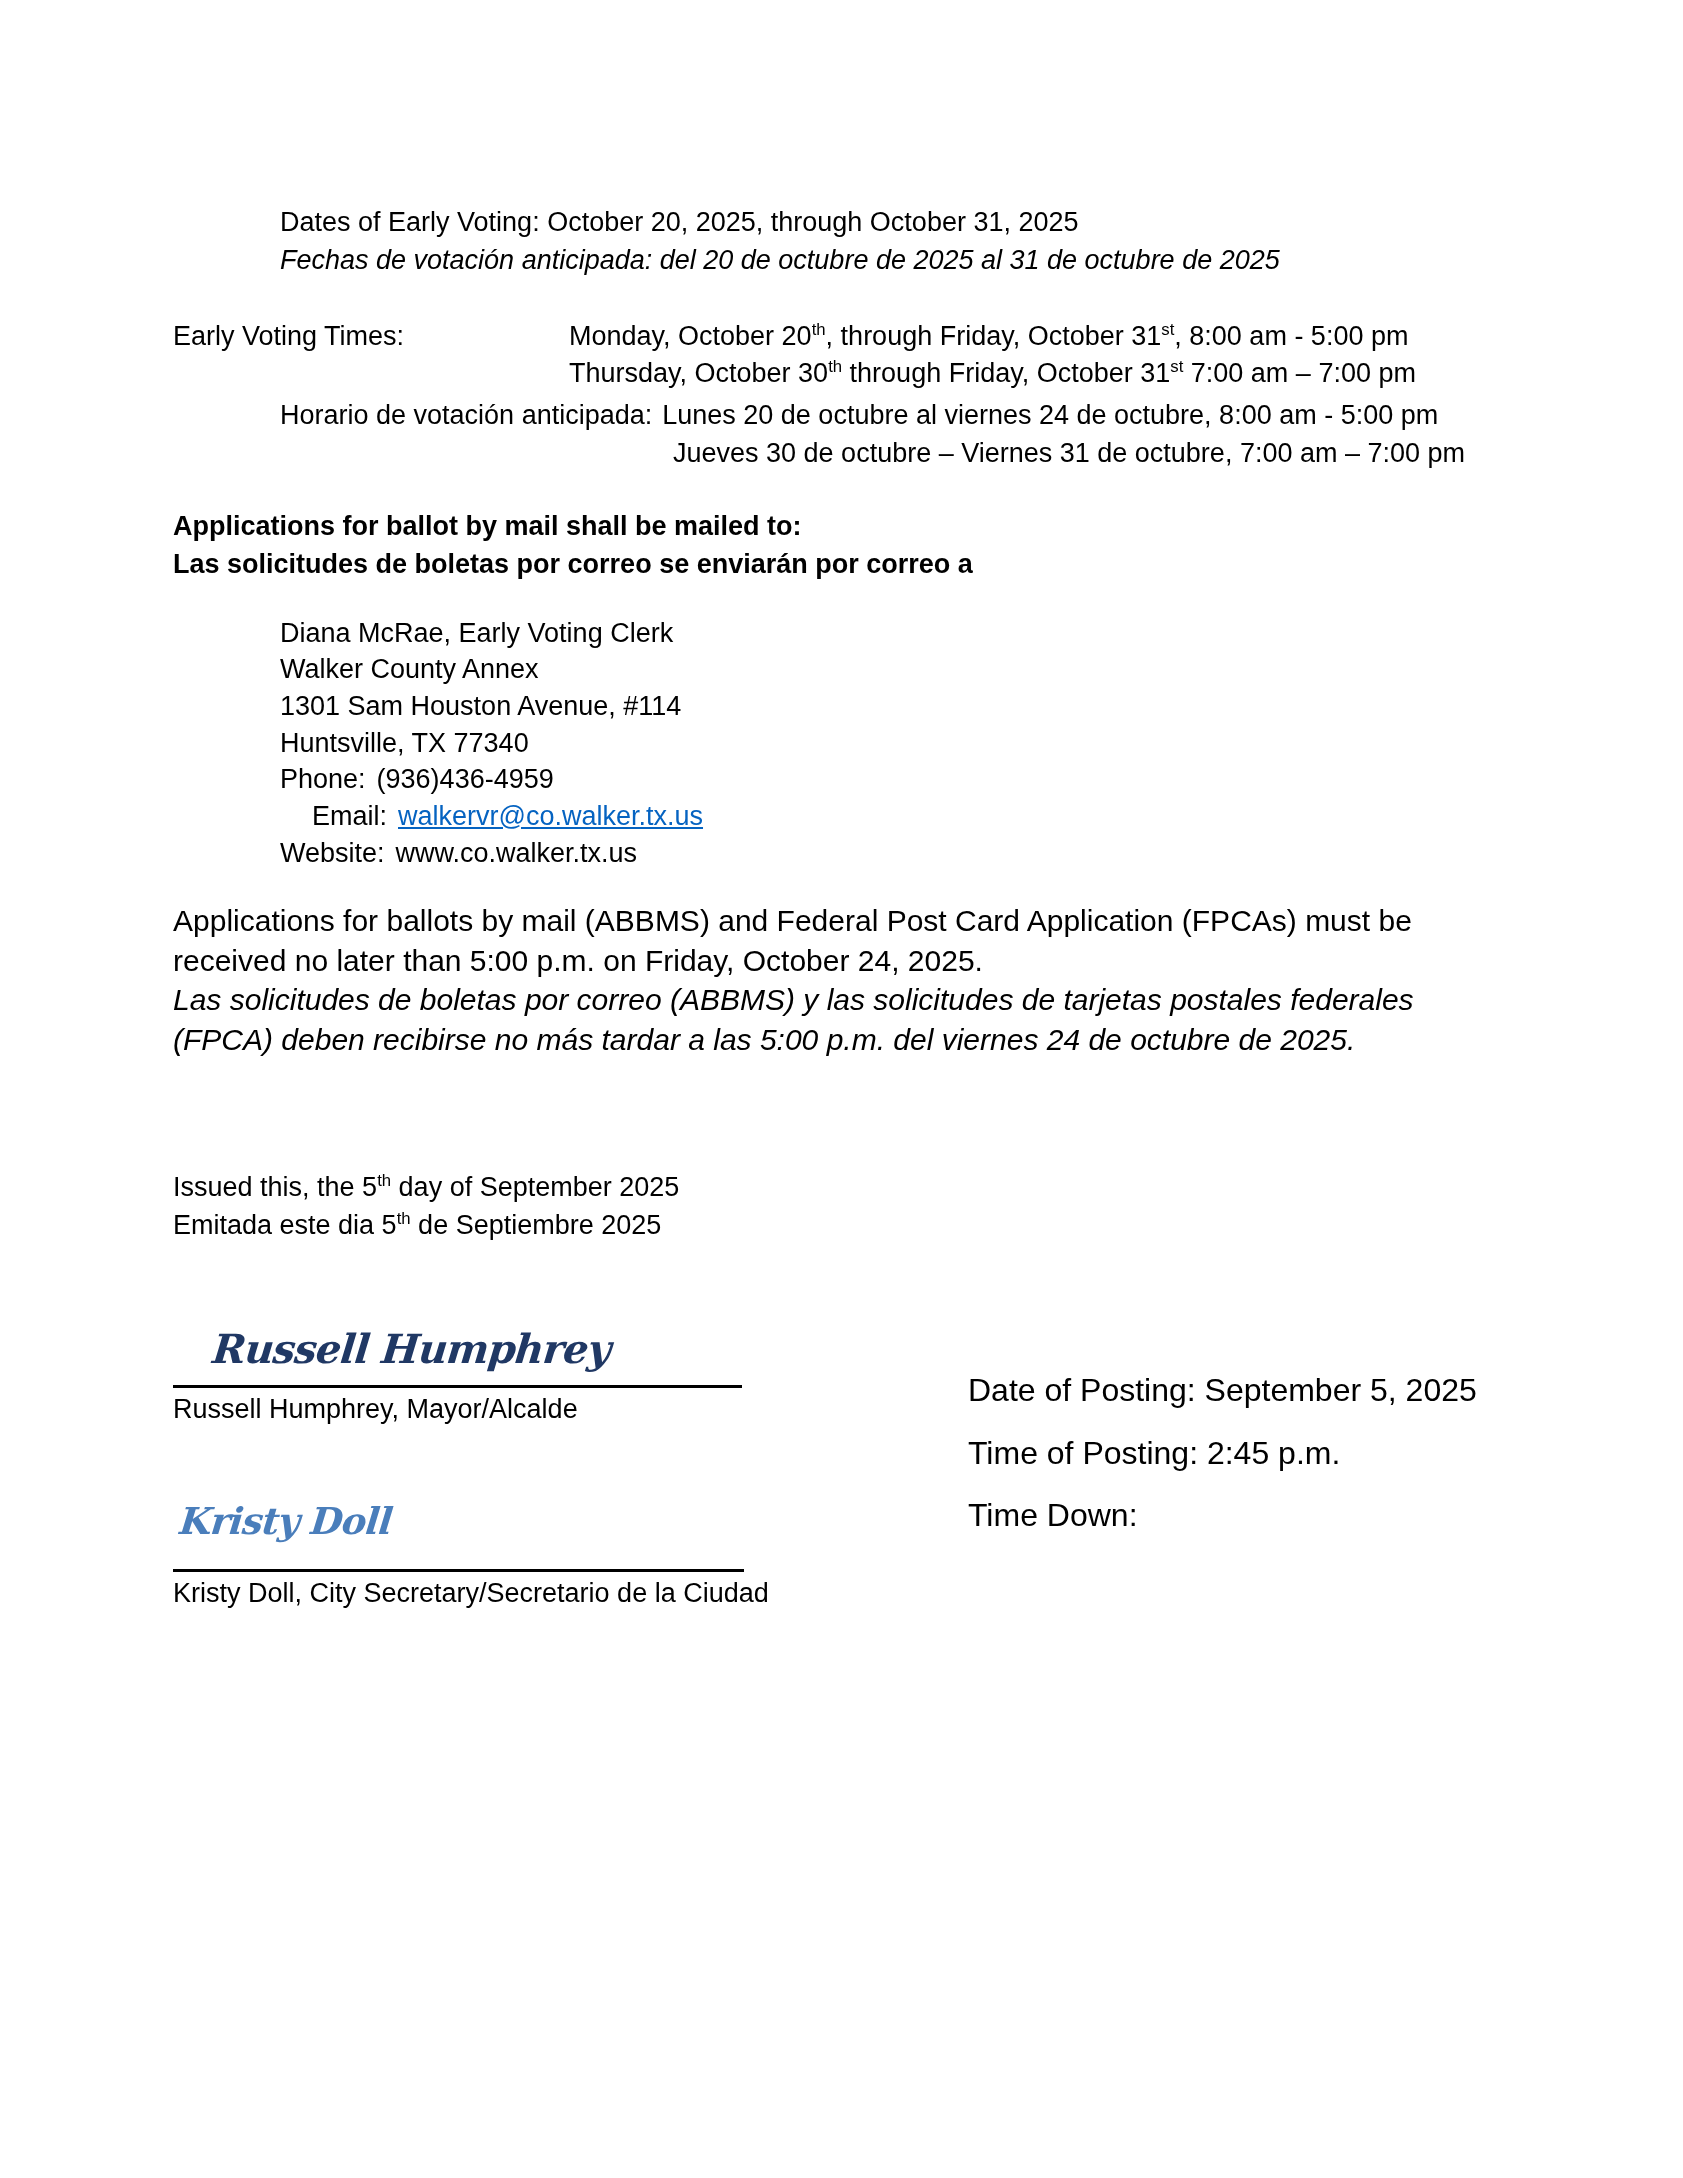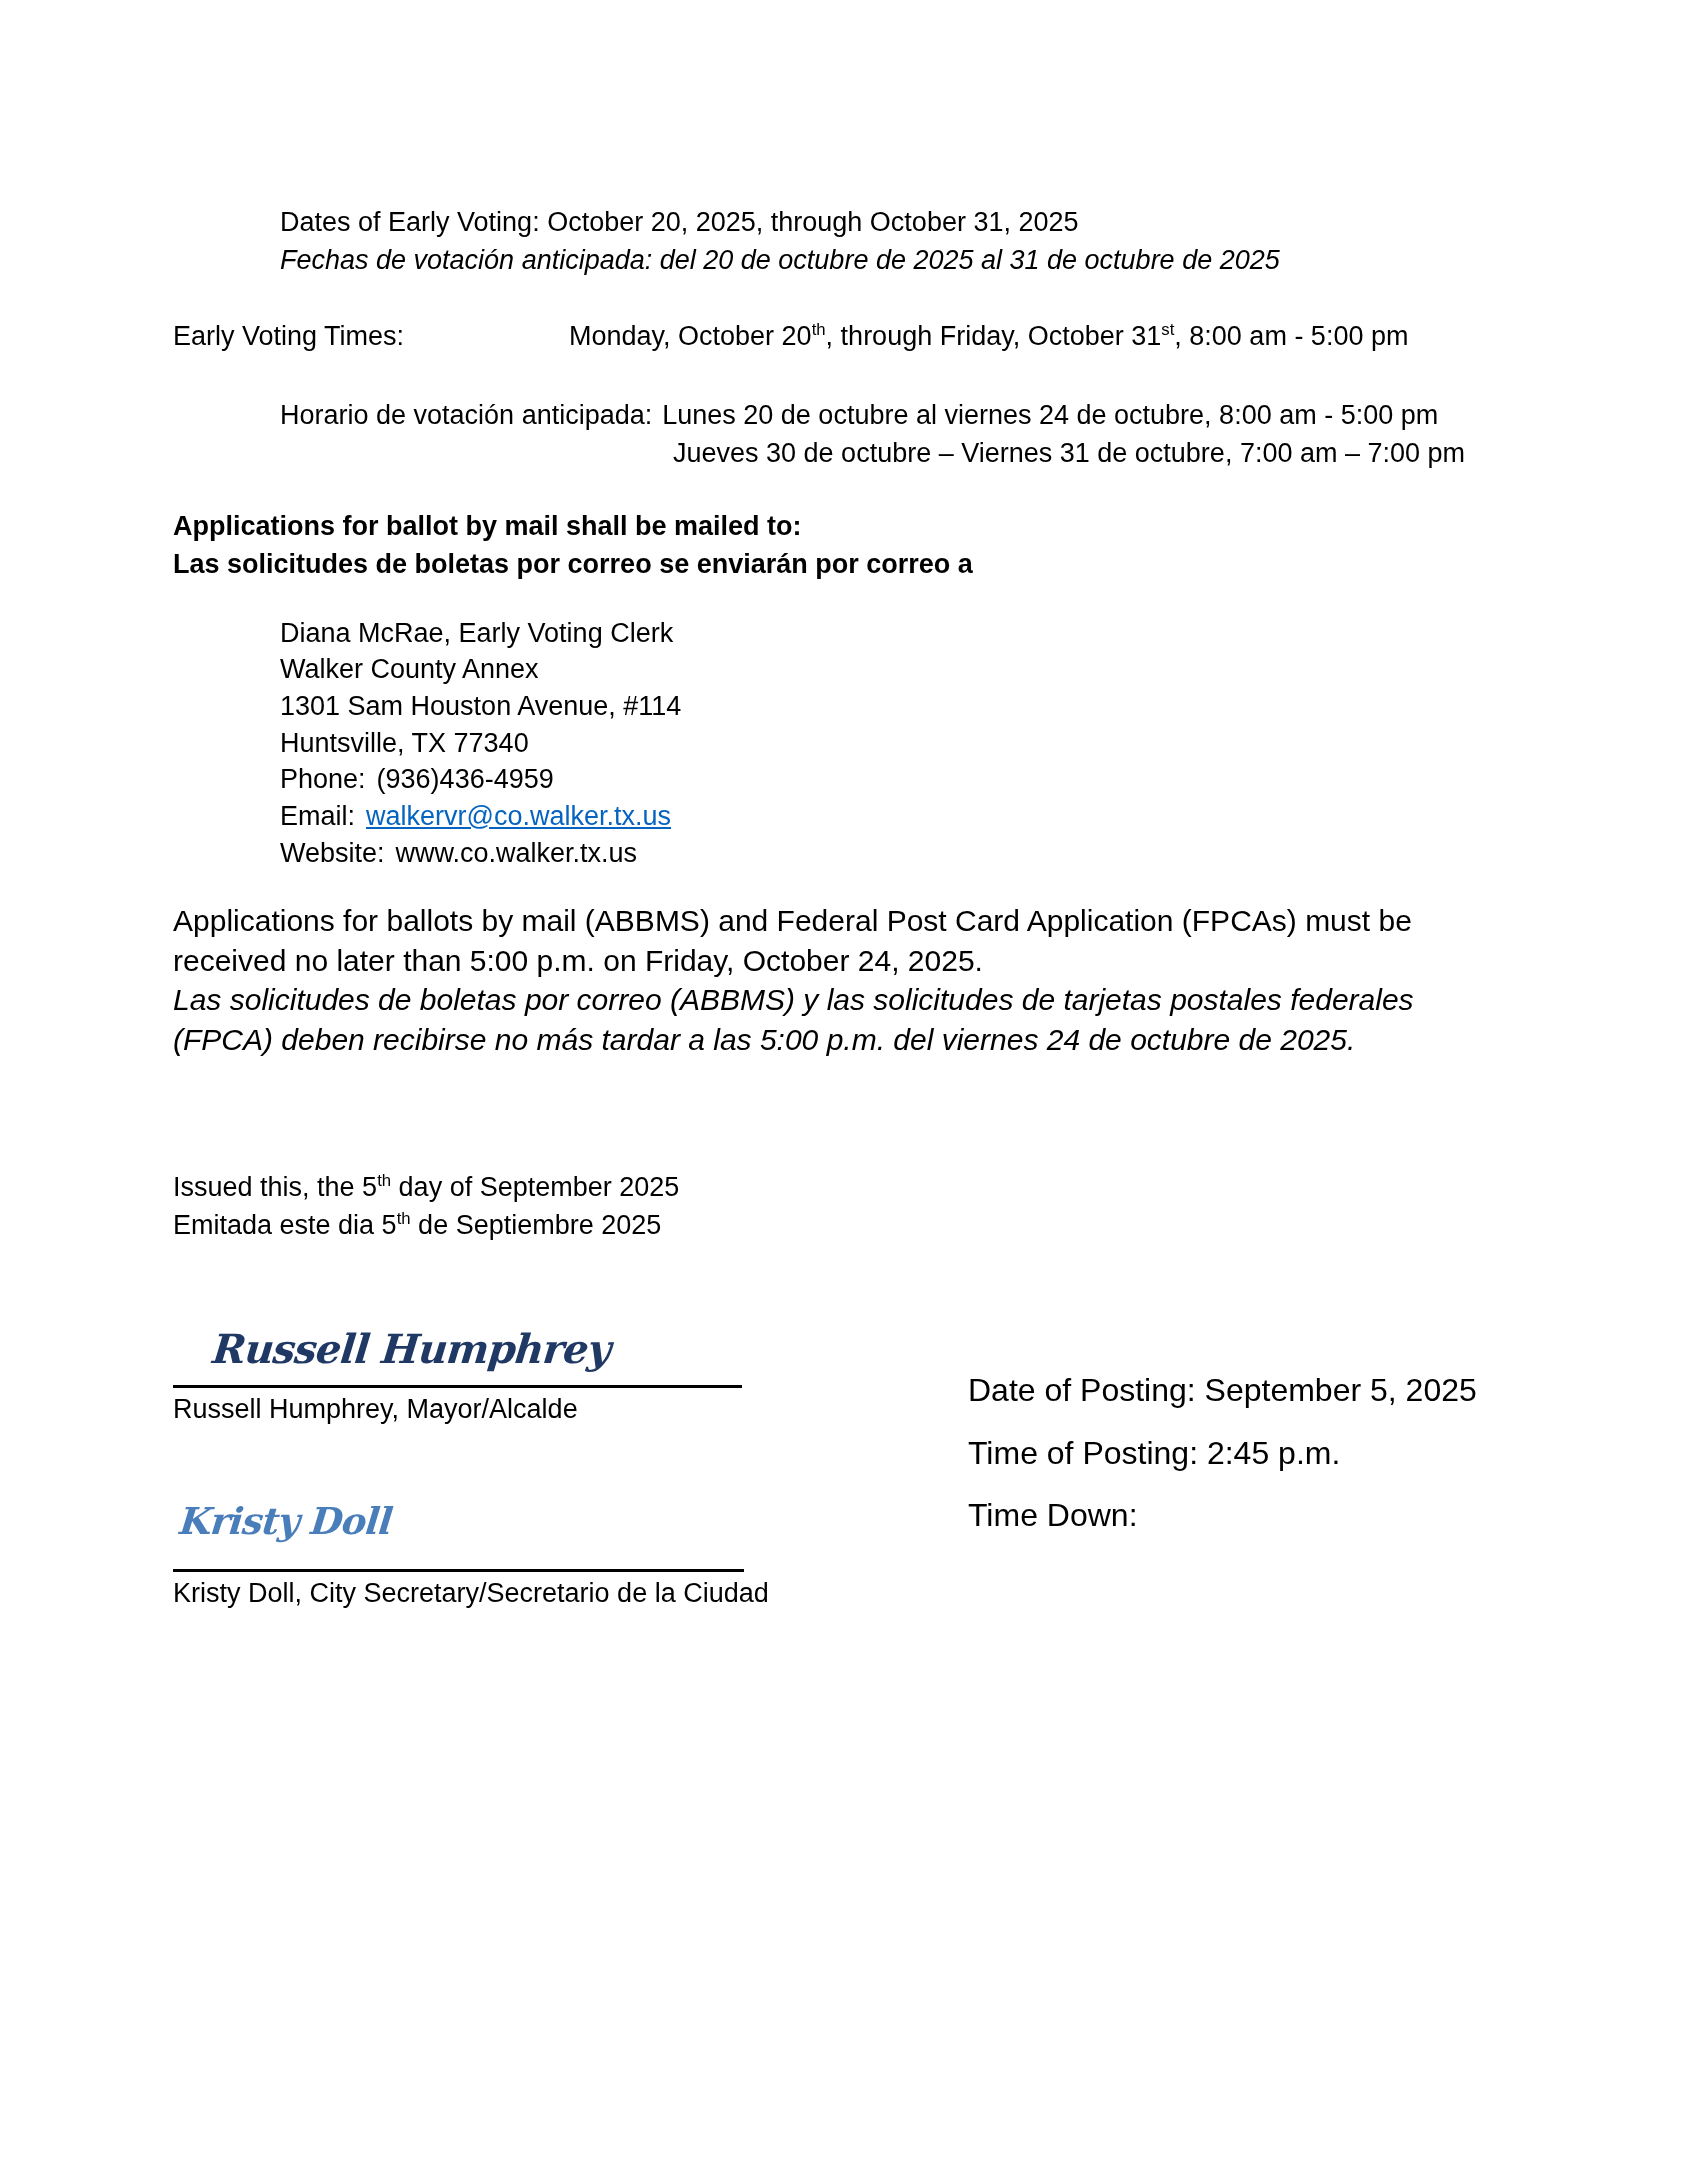--- a/index.html
+++ b/index.html
@@ -98,40 +98,41 @@
 <div class="page">
 
   <div class="blk indent" style="top:203px;">Dates of Early Voting: October 20, 2025, through October 31, 2025</div>
 
   <div class="blk indent ital" style="top:241px;">Fechas de votación anticipada: del 20 de octubre de 2025 al 31 de octubre de 2025</div>
 
   <div class="blk flush" style="top:317px;">Early Voting Times:</div>
 
   <div class="blk" style="left:569px; top:317px;"><span>Monday, October 20</span><sup>th</sup><span>, through Friday, October 31</span><sup>st</sup><span>, 8:00 am - 5:00 pm</span></div>
 
+  <div class="blk" style="left:569px; top:354px;"><span>Thursday, October 30</span><sup>th</sup><span> through Friday, October 31</span><sup>st</sup><span> 7:00 am – 7:00 pm</span></div>
 
   <div class="blk indent" style="top:396px;"><span>Horario de votación anticipada:</span><span style="padding-left:10px;">Lunes 20 de octubre al viernes 24 de octubre, 8:00 am - 5:00 pm</span></div>
 
   <div class="blk" style="left:673px; top:434px;">Jueves 30 de octubre – Viernes 31 de octubre, 7:00 am – 7:00 pm</div>
 
   <div class="blk flush bold" style="top:507px;">Applications for ballot by mail shall be mailed to:</div>
 
   <div class="blk flush bold" style="top:545px;">Las solicitudes de boletas por correo se enviarán por correo a</div>
 
   <div class="blk indent" style="top:614px;">Diana McRae, Early Voting Clerk</div>
 
   <div class="blk indent" style="top:650px;">Walker County Annex</div>
 
   <div class="blk indent" style="top:687px;">1301 Sam Houston Avenue, #114</div>
 
   <div class="blk indent" style="top:724px;">Huntsville, TX 77340</div>
 
   <div class="blk indent" style="top:760px;"><span>Phone:</span><span style="padding-left:11px;">(936)436-4959</span></div>
 
-  <div class="blk indent" style="top:797px;"><span>Email:</span><a class="link" href="#" style="margin-left:11px;">walkervr@co.walker.tx.us</a></div>
+  <div class="blk indent" style="top:797px;margin-left:32px;"><span>Email:</span><a class="link" href="#" style="margin-left:11px;">walkervr@co.walker.tx.us</a></div>
 
   <div class="blk indent" style="top:834px;"><span>Website:</span><span style="padding-left:11px;">www.co.walker.tx.us</span></div>
 
   <div class="para" style="top:901px;">Applications for ballots by mail (ABBMS) and Federal Post Card Application (FPCAs) must be received no later than 5:00 p.m. on Friday, October 24, 2025.</div>
 
   <div class="para ital" style="top:980px;">Las solicitudes de boletas por correo (ABBMS) y las solicitudes de tarjetas postales federales (FPCA) deben recibirse no más tardar a las 5:00 p.m. del viernes 24 de octubre de 2025.</div>
 
   <div class="blk flush" style="top:1168px;"><span>Issued this, the 5</span><sup>th</sup><span> day of September 2025</span></div>
 
   <div class="blk flush" style="top:1206px;"><span>Emitada este dia 5</span><sup>th</sup><span> de Septiembre 2025</span></div>

